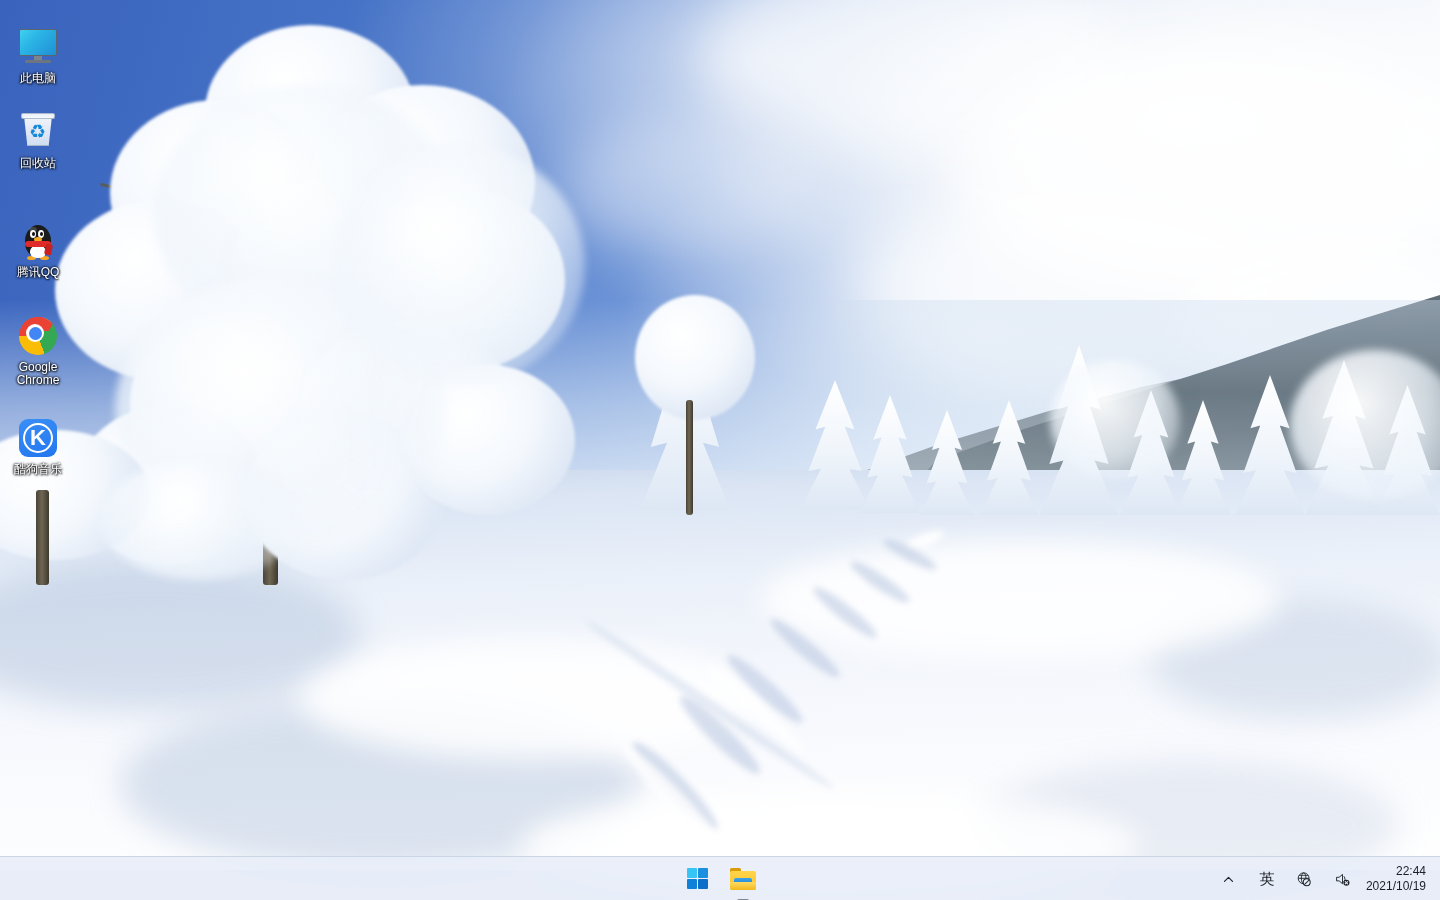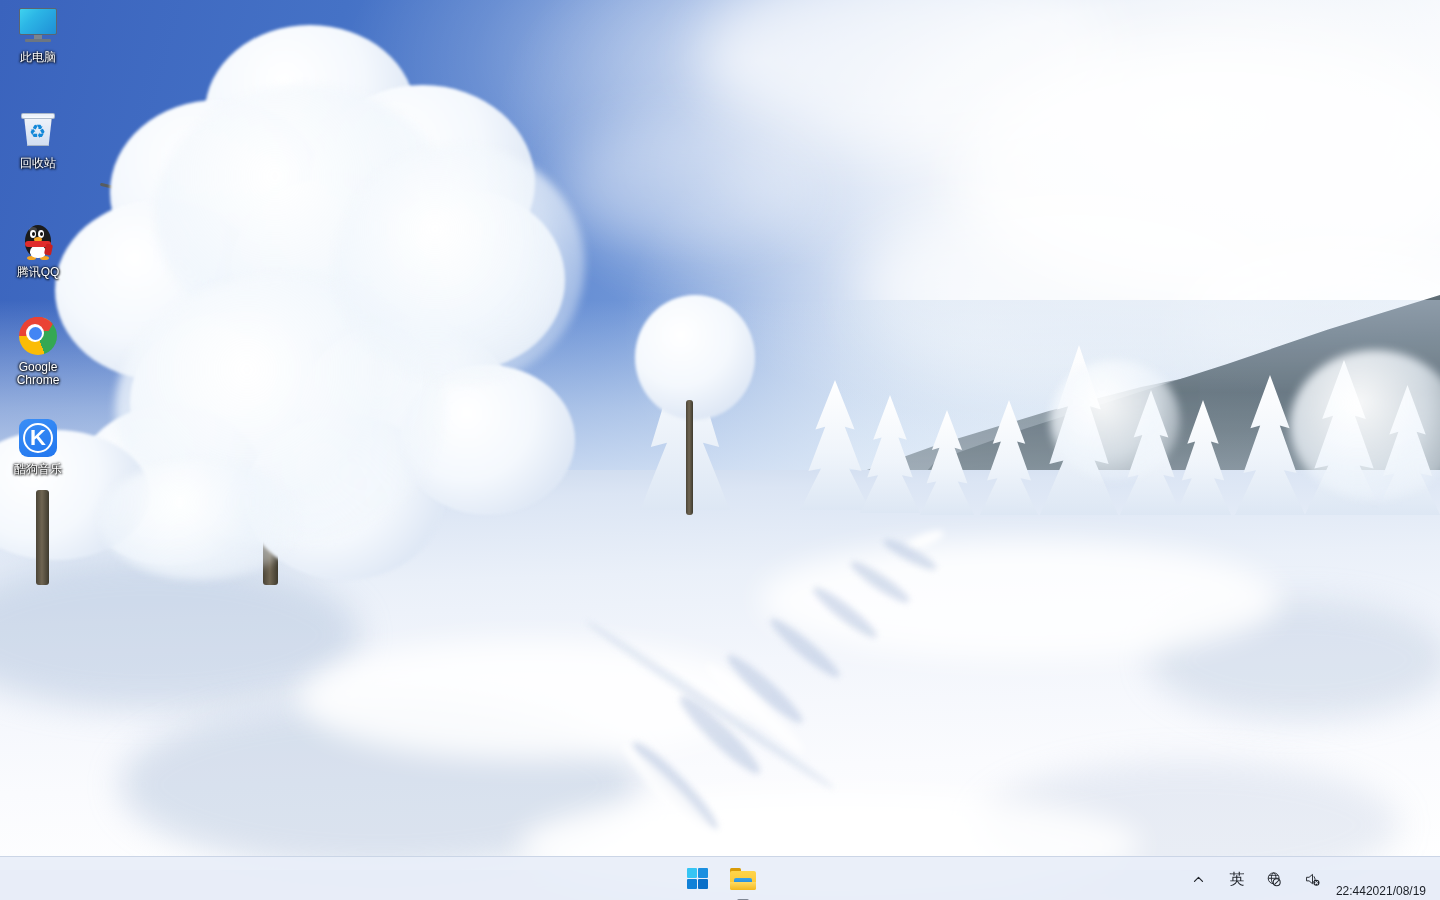--- a/index.html
+++ b/index.html
@@ -467,21 +467,21 @@
     justify-content: center;
     color: #20242b;
     font-size: 14px;
     border-radius: 4px;
     cursor: default;
   }
   .tray-ime { font-size: 15px; font-family: "DejaVu Sans", sans-serif; }
   .tray-chevron { font-size: 12px; }
   #clock {
     display: flex;
-    flex-direction: row;
+    flex-direction: column;
     align-items: flex-end;
     justify-content: center;
     height: 40px;
     padding: 0 8px 0 4px;
     font-size: 12px;
     line-height: 15px;
     color: #1b1f26;
     border-radius: 4px;
     cursor: default;
   }
@@ -571,21 +571,21 @@
       <div class="frost-soft" style="left:280px; top:120px; width:250px; height:240px;"></div>
     </div>
 
     <div class="frost-blob" style="left:-40px; top:430px; width:190px; height:130px;"></div>
     <div class="trunk" style="left:36px; top:490px; width:13px; height:95px;"></div>
     <div class="frost-soft" style="left:100px; top:460px; width:200px; height:120px;"></div>
   </div>
 
   <div id="icon-layer">
 
-    <div class="desk-icon" style="top:4px;align-items:center;">
+    <div class="desk-icon" style="top:25px;align-items:center;">
       <div class="glyph">
         <div class="pc-screen"></div>
         <div class="pc-neck"></div>
         <div class="pc-base"></div>
       </div>
       <div class="label">此电脑</div>
     </div>
 
     <div class="desk-icon" style="top:110px;">
       <div class="glyph">
@@ -687,19 +687,19 @@
           <path d="M3 7.4 H6 L10 4 V15 L6 11.6 H3 Z" stroke="#20242b" stroke-width="1.1" fill="none" stroke-linejoin="round"></path>
           <path d="M12 6.6 A4.6 4.6 0 0 1 12 12.6" stroke="#20242b" stroke-width="1.1" fill="none" stroke-linecap="round"></path>
           <circle cx="14.6" cy="13.8" r="3.6" fill="#20242b"></circle>
           <line x1="13.2" y1="12.4" x2="16" y2="15.2" stroke="#e8eef8" stroke-width="1.2" stroke-linecap="round"></line>
           <line x1="16" y1="12.4" x2="13.2" y2="15.2" stroke="#e8eef8" stroke-width="1.2" stroke-linecap="round"></line>
         </svg>
       </div>
 
       <div id="clock">
         <div>22:44</div>
-        <div>2021/08/19</div>
+        <div>2021/10/19</div>
       </div>
 
     </div>
   </div>
 
 </div>
 
 </body></html>

